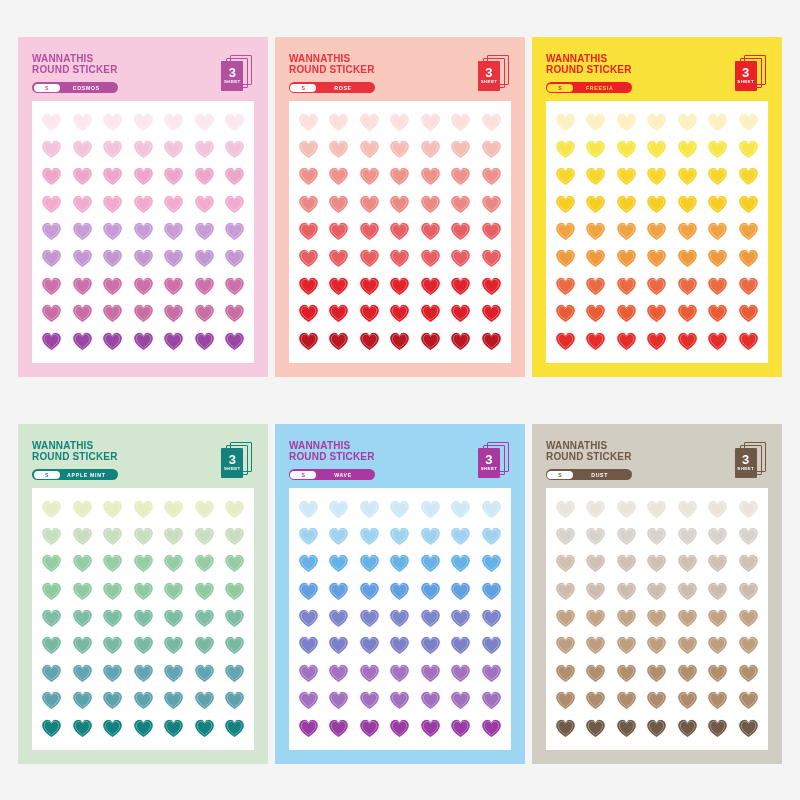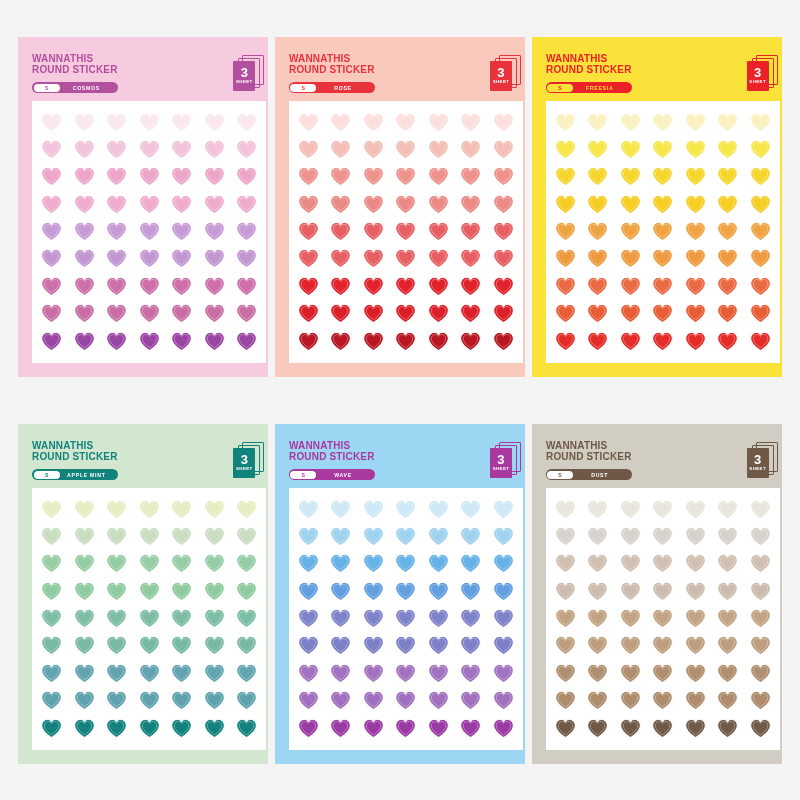--- a/index.html
+++ b/index.html
@@ -18,21 +18,21 @@
     column-gap:6px;
     row-gap:18px;
     padding:22px 18px 22px 18px;
   }
   .card {
     position:relative;
     width:250px;
     height:340px;
     justify-self:center;
     align-self:center;
-    padding:16px 2px 0 14px;
+    padding:16px 14px 0 14px;
     box-shadow:0 0 0 0 rgba(0,0,0,0);
   }
   .card-head {
     position:relative;
     height:48px;
   }
   .brand {
     font-weight:bold;
     font-size:10.5px;
     line-height:11.5px;

